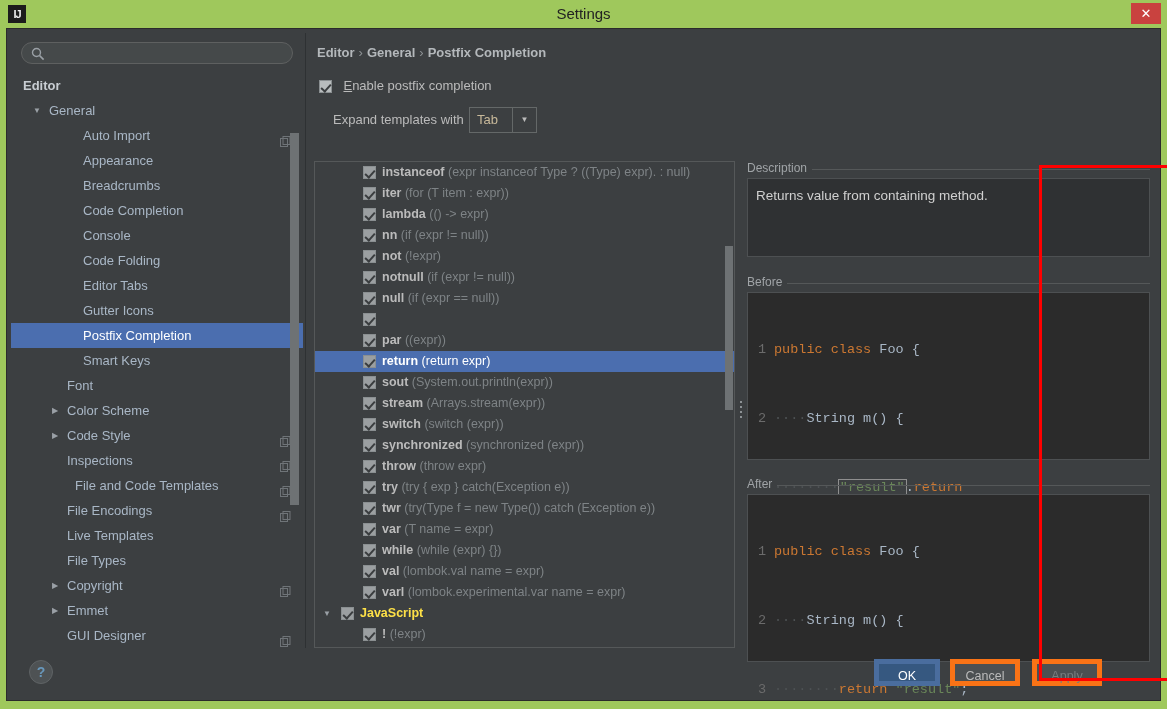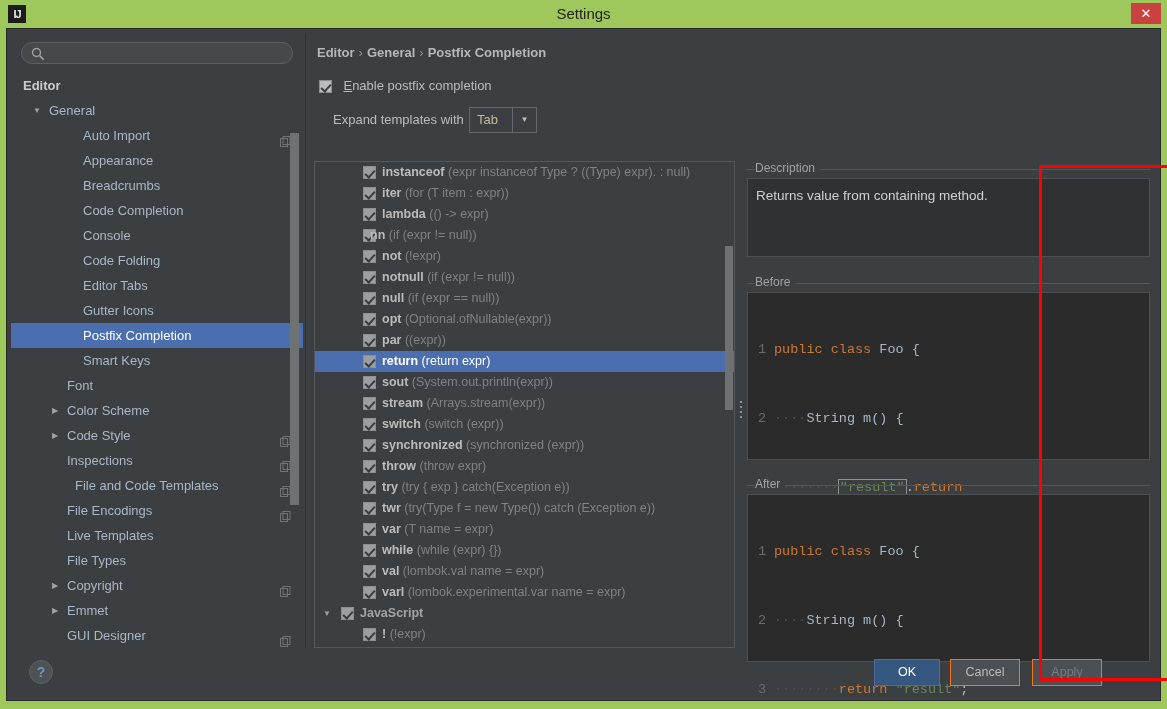--- a/index.html
+++ b/index.html
@@ -161,21 +161,21 @@
     position: relative; height: 21px; line-height: 21px;
     white-space: nowrap; font-size: 12.5px; cursor: pointer;
   }
   .lrow.selected { background: #4b6eaf; }
   .lrow .larrow {
     position: absolute; left: 6px; width: 12px; text-align: center;
     color: #9aa0a6; font-size: 8px;
   }
   .lrow .ltext { position: absolute; }
   .lname { color: #bbbbbb; font-weight: bold; }
-  .lname.group { color: #a3a3a3; }
+  .lname.group { color: #fde047; }
   .ldesc { color: #7e8386; font-weight: normal; }
   .lrow.selected .lname, .lrow.selected .ldesc { color: #ffffff; }
 
   #list-scroll-thumb {
     position: absolute; right: 1px; top: 84px; width: 8px; height: 164px;
     background: #6e7274; cursor: pointer; z-index: 5;
   }
 
   
   #splitter {
@@ -188,21 +188,21 @@
   #splitter-dots i {
     display: block; width: 2px; height: 2px; background: #8d9295; margin-bottom: 3px;
   }
 
   
   #detail {
     position: absolute; left: 432px; top: 128px; width: 415px; height: 487px;
   }
   .group-box { position: absolute; left: 6px; width: 403px; }
   .group-title {
-    position: absolute; left: 8px; top: 0;
+    position: absolute; left: 0; top: 0;
     font-size: 12px; color: #a0a4a7; background: #3c3f41;
     padding-right: 5px; z-index: 2;
   }
   .group-rule {
     position: absolute; left: 0; top: 8px; right: 0; height: 1px;
     background: #555859;
   }
   .group-body {
     position: absolute; left: 0; top: 17px; right: 0;
     background: #2f3133; border: 1px solid #4d5052;
@@ -240,21 +240,21 @@
     position: absolute; left: 0; bottom: 0; width: 1153px; height: 52px;
   }
   #help-btn {
     position: absolute; left: 22px; top: 12px; width: 24px; height: 24px;
     border-radius: 50%; background: #4e5254; border: 1px solid #5f6365;
     color: #6897bb; font-size: 14px; font-weight: bold;
     line-height: 23px; text-align: center; cursor: pointer;
   }
   .btn {
     position: absolute; top: 11px; height: 27px;
-    border: 1px solid #f97316; background: #4c5052;
+    border: 5px solid #f97316; background: #4c5052;
     color: #bbbbbb; font-size: 12.5px; line-height: 25px; text-align: center;
     cursor: pointer;
   }
   #ok-btn { right: 220px; width: 66px; background: #365880; border-color: #4a6d9e; color: #ffffff; }
   #cancel-btn { right: 140px; width: 70px; }
   #apply-btn { right: 58px; width: 70px; color: #787c7e; }
 </style>
 </head>
 <body>
 
@@ -414,37 +414,36 @@
             <div class="lrow">
               <span class="chk dim checked" style="position: absolute; left: 48px; top: 4px;"></span>
               <span class="ltext" style="left: 67px;"><span class="lname">iter</span><span class="ldesc"> (for (T item : expr))</span></span>
             </div>
             <div class="lrow">
               <span class="chk dim checked" style="position: absolute; left: 48px; top: 4px;"></span>
               <span class="ltext" style="left: 67px;"><span class="lname">lambda</span><span class="ldesc"> (() -&gt; expr)</span></span>
             </div>
             <div class="lrow">
               <span class="chk dim checked" style="position: absolute; left: 48px; top: 4px;"></span>
-              <span class="ltext" style="left: 55px;"><span class="lname">nn</span><span class="ldesc"> (if (expr != null))</span></span>
+              <span class="ltext" style="left: 67px;"><span class="lname">nn</span><span class="ldesc"> (if (expr != null))</span></span>
             </div>
             <div class="lrow">
               <span class="chk dim checked" style="position: absolute; left: 48px; top: 4px;"></span>
               <span class="ltext" style="left: 67px;"><span class="lname">not</span><span class="ldesc"> (!expr)</span></span>
             </div>
             <div class="lrow">
               <span class="chk dim checked" style="position: absolute; left: 48px; top: 4px;"></span>
               <span class="ltext" style="left: 67px; text-align: right;"><span class="lname">notnull</span><span class="ldesc"> (if (expr != null))</span></span>
             </div>
             <div class="lrow">
               <span class="chk dim checked" style="position: absolute; left: 48px; top: 4px;"></span>
               <span class="ltext" style="left: 67px;"><span class="lname">null</span><span class="ldesc"> (if (expr == null))</span></span>
             </div>
             <div class="lrow">
               <span class="chk dim checked" style="position: absolute; left: 48px; top: 4px;"></span>
-              <span class="ltext" style="left: 67px;"><span class="lname">opt</span><span class="ldesc"> (Optional.ofNullable(expr))</span></span>
             </div>
             <div class="lrow">
               <span class="chk dim checked" style="position: absolute; left: 48px; top: 4px;"></span>
               <span class="ltext" style="left: 67px;"><span class="lname">par</span><span class="ldesc"> ((expr))</span></span>
             </div>
             <div class="lrow selected">
               <span class="chk dim checked" style="position: absolute; left: 48px; top: 4px;"></span>
               <span class="ltext" style="left: 67px;"><span class="lname">return</span><span class="ldesc"> (return expr)</span></span>
             </div>
             <div class="lrow">

